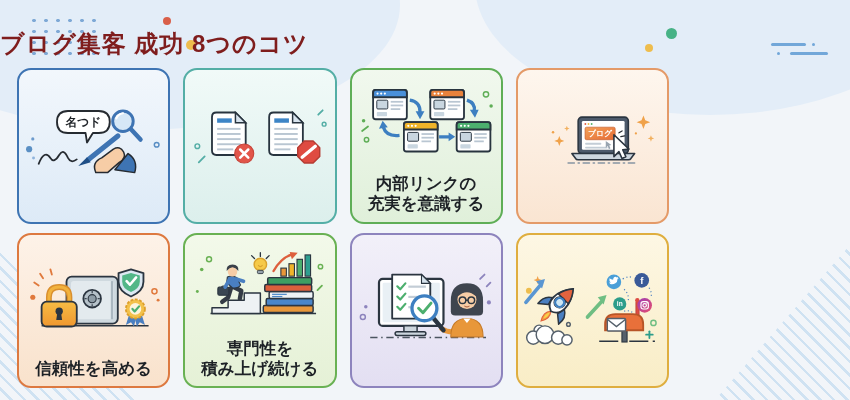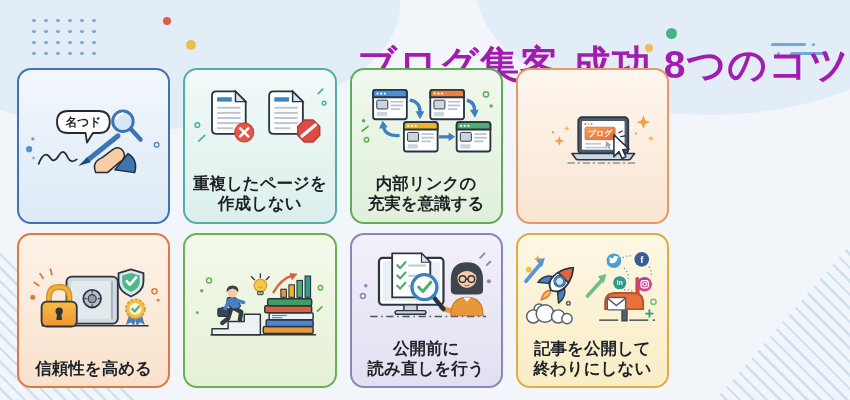--- a/index.html
+++ b/index.html
@@ -24,22 +24,22 @@
   .dot-b{left:186px;top:40px;width:10px;height:10px;background:#eebd4d;}
   .dot-c{left:666px;top:28px;width:11px;height:11px;background:#47b286;}
   .dot-d{left:645px;top:44px;width:8px;height:8px;background:#eebd4d;}
   .deco-dash{position:absolute;height:3px;border-radius:2px;background:#72a7d9;}
   .dash-a{left:771px;top:43px;width:35px;}
   .dash-b{left:790px;top:52px;width:38px;}
   .dash-dot{position:absolute;width:3px;height:3px;border-radius:50%;background:#72a7d9;}
   .ddot-a{left:812px;top:43px;}
   .ddot-b{left:777px;top:52px;}
   .title{
-    position:absolute;top:12px;left:0;width:100%;text-align:right;
-    font-size:39px;font-weight:700;color:#a21caf;letter-spacing:1px;
+    position:absolute;top:12px;left:0;width:100%;text-align:left;
+    font-size:24px;font-weight:700;color:#7f1d1d;letter-spacing:1px;
   }
   .grid{
     position:absolute;left:17px;top:68px;width:652px;height:320px;
     display:grid;grid-template-columns:repeat(4,1fr);grid-template-rows:1fr 1fr;
     gap:9px 13px;
   }
   .card{
     border:2.5px solid #888;border-radius:14px;
     display:flex;flex-direction:column;overflow:hidden;
     padding:4px 5px 6px;box-sizing:border-box;
@@ -134,22 +134,20 @@
           <circle cx="74" cy="62" r="13" fill="#e25549" stroke="#c8443a" stroke-width="1.5"></circle>
           <line x1="68.5" y1="56.5" x2="79.5" y2="67.5" stroke="#ffffff" stroke-width="3.5" stroke-linecap="round"></line>
           <line x1="79.5" y1="56.5" x2="68.5" y2="67.5" stroke="#ffffff" stroke-width="3.5" stroke-linecap="round"></line>
         </g>
         <g>
           <polygon points="156,45 168,45 177,54 177,66 168,75 156,75 147,66 147,54" fill="#df4b41" stroke="#b53c33" stroke-width="2" stroke-linejoin="round"></polygon>
           <line x1="153" y1="67" x2="171" y2="52" stroke="#ffffff" stroke-width="4.5" stroke-linecap="round"></line>
         </g>
       </svg>
     </div>
-    <div class="caption">重複したページを
-作成しない</div>
   </section>
 
   <section class="card" style="border-color: rgb(95, 174, 87); background: linear-gradient(rgb(241, 248, 238), rgb(224, 240, 218));">
     <div class="illus">
       <svg viewBox="0 0 190 100" preserveAspectRatio="xMidYMid meet">
         <g>
           <circle cx="176" cy="10" r="3.6" fill="none" stroke="#5fae57" stroke-width="2"></circle>
           <circle cx="183" cy="26" r="2.4" fill="#5fae57"></circle>
           <circle cx="9" cy="46" r="2.4" fill="#5fae57"></circle>
           <line x1="7" y1="60" x2="15" y2="54" stroke="#5fae57" stroke-width="2.5" stroke-linecap="round"></line>
@@ -356,20 +354,22 @@
         <g>
           <rect x="124" y="22" width="7.5" height="11" fill="#e8973a" stroke="#2b3540" stroke-width="1.5"></rect>
           <rect x="135" y="16" width="7.5" height="17" fill="#f0b429" stroke="#2b3540" stroke-width="1.5"></rect>
           <rect x="146" y="10" width="7.5" height="23" fill="#4caf6e" stroke="#2b3540" stroke-width="1.5"></rect>
           <rect x="157" y="4" width="7.5" height="29" fill="#2e9e8f" stroke="#2b3540" stroke-width="1.5"></rect>
           <path d="M114 26 Q124 8 140 3" stroke="#dd5f3c" stroke-width="3.2" fill="none" stroke-linecap="round"></path>
           <polygon points="136,0 147,1 139,10" fill="#dd5f3c"></polygon>
         </g>
       </svg>
     </div>
+    <div class="caption">専門性を
+積み上げ続ける</div>
   </section>
 
   <section class="card" style="border-color: rgb(141, 132, 189); background: linear-gradient(rgb(242, 240, 249), rgb(227, 223, 242));">
     <div class="illus">
       <svg viewBox="0 0 190 100" preserveAspectRatio="xMidYMid meet">
         <g>
           <circle cx="12" cy="46" r="2.4" fill="#8d84bd"></circle>
           <circle cx="8" cy="60" r="3.4" fill="none" stroke="#8d84bd" stroke-width="2"></circle>
           <line x1="168" y1="8" x2="174" y2="2" stroke="#8d84bd" stroke-width="2.5" stroke-linecap="round"></line>
           <line x1="177" y1="18" x2="182" y2="13" stroke="#8d84bd" stroke-width="2.5" stroke-linecap="round"></line>
@@ -404,22 +404,20 @@
           <path d="M128 87 Q128 62 150 62 Q172 62 172 87 Z" fill="#e8973a" stroke="#c77b28" stroke-width="1.5"></path>
           <path d="M145 62 L150 68 L155 62 Z" fill="#ffffff"></path>
         </g>
         <g>
           <line x1="104" y1="61" x2="118" y2="78" stroke="#2b3540" stroke-width="6" stroke-linecap="round"></line>
           <circle cx="92" cy="48" r="17" fill="#ffffff" stroke="#3d7fc1" stroke-width="4.5"></circle>
           <path d="M84 48 L90 54 L101 41" stroke="#4caf6e" stroke-width="4" fill="none" stroke-linecap="round" stroke-linejoin="round"></path>
         </g>
       </svg>
     </div>
-    <div class="caption">公開前に
-読み直しを行う</div>
   </section>
 
   <section class="card" style="border-color: rgb(223, 174, 63); background: linear-gradient(rgb(253, 247, 228), rgb(249, 237, 198));">
     <div class="illus">
       <svg viewBox="0 0 190 100" preserveAspectRatio="xMidYMid meet">
         <defs>
           <linearGradient id="gInsta" x1="0" y1="0" x2="1" y2="1">
             <stop offset="0" stop-color="#9b3bb5"></stop>
               <stop offset="1" stop-color="#e8506e"></stop>
           </linearGradient>
@@ -483,17 +481,15 @@
           <text y="3.5" text-anchor="middle" font-size="9" font-weight="bold" fill="#ffffff">in</text>
         </g>
         <g transform="translate(166,44)">
           <circle r="10" fill="url(#gInsta)"></circle>
           <rect x="-5" y="-5" width="10" height="10" rx="3" fill="none" stroke="#ffffff" stroke-width="1.6"></rect>
           <circle r="2.4" fill="none" stroke="#ffffff" stroke-width="1.6"></circle>
           <circle cx="3.2" cy="-3.2" r="0.9" fill="#ffffff"></circle>
         </g>
       </svg>
     </div>
-    <div class="caption">記事を公開して
-終わりにしない</div>
   </section>
 
 </div>
 
 </body></html>

